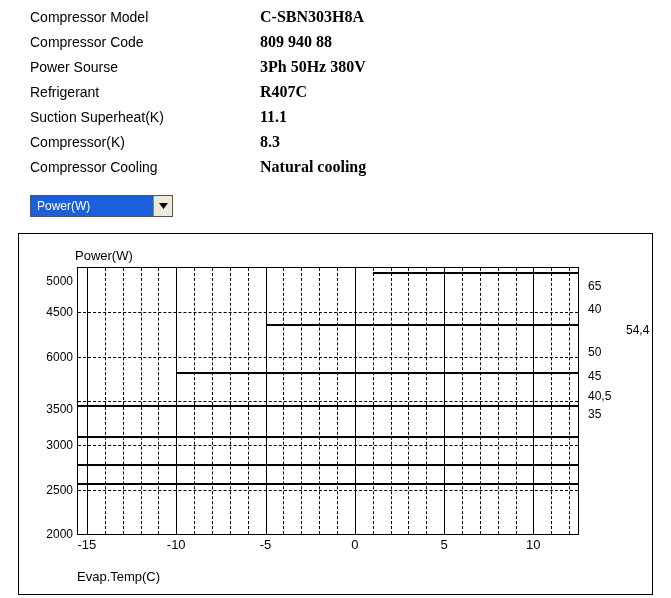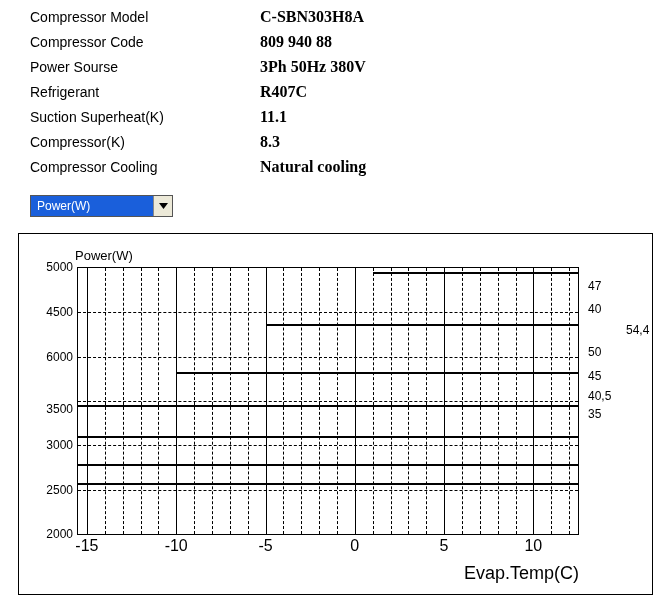--- a/index.html
+++ b/index.html
@@ -120,28 +120,28 @@
   }
   .xaxis {
     position: relative;
     height: 16px;
     margin-left: 48px;
     width: 502px;
   }
   .xtick {
     position: absolute;
     top: 2px;
-    font-size: 16px;
+    font-size: 13px;
     transform: translateX(-50%);
     text-align: center;
   }
   .xlabel {
-    text-align: right;
-    font-size: 18px;
-    margin-top: 12px;
+    text-align: left;
+    font-size: 13px;
+    margin-top: 18px;
     margin-left: 48px;
     width: 502px;
   }
 </style>
 </head>
 <body>
 
 <div class="page">
 
   <div class="specs" id="specs-container">
@@ -187,21 +187,21 @@
   <div class="chart-outer">
     <div class="chart-title">Power(W)</div>
     <div class="chart-area">
       <div class="yaxis" id="yaxis" style="height: 268px;">
           <div class="ytick" style="top: 267px;">2000</div>
           <div class="ytick" style="top: 222.667px;">2500</div>
           <div class="ytick" style="top: 178.333px;">3000</div>
           <div class="ytick" style="top: 142px;">3500</div>
           <div class="ytick" style="top: 89.6667px;">6000</div>
           <div class="ytick" style="top: 45.3333px;">4500</div>
-          <div class="ytick" style="top: 0;">5000</div>
+          <div class="ytick" style="top: 14px;">5000</div>
         </div>
       <div class="plot" id="plot">
           <div class="vline" style="left: 8.92857px; border-left-style: solid;"></div>
           <div class="vline" style="left: 26.7857px;"></div>
           <div class="vline" style="left: 44.6429px;"></div>
           <div class="vline" style="left: 62.5px;"></div>
           <div class="vline" style="left: 80.3571px;"></div>
           <div class="vline" style="left: 98.2143px; border-left-style: solid;"></div>
           <div class="vline" style="left: 116.071px;"></div>
           <div class="vline" style="left: 133.929px;"></div>
@@ -224,21 +224,21 @@
           <div class="vline" style="left: 437.5px;"></div>
           <div class="vline" style="left: 455.357px; border-left-style: solid;"></div>
           <div class="vline" style="left: 473.214px;"></div>
           <div class="vline" style="left: 491.071px;"></div>
           <div class="hline" style="top: 221.667px;"></div>
           <div class="hline" style="top: 177.333px;"></div>
           <div class="hline" style="top: 133px;"></div>
           <div class="hline" style="top: 88.6667px;"></div>
           <div class="hline" style="top: 44.3333px;"></div>
           <div class="series" style="left: 294.643px; width: 205.357px; top: 4.43333px;"></div>
-          <div class="rlabel" style="top: 17.7333px;">47</div>
+          <div class="rlabel" style="top: 17.7333px;">65</div>
           <div class="series" style="left: 187.5px; width: 312.5px; top: 55.86px;"></div>
           <div class="rlabel" style="top: 40.7867px;">40</div>
           <div class="series" style="left: 98.2143px; width: 401.786px; top: 103.74px;"></div>
           <div class="rlabel" style="top: 62.0667px; margin-left: 48px;">54,4</div>
           <div class="series" style="left: 0px; width: 500px; top: 136.547px;"></div>
           <div class="rlabel" style="top: 84.2333px;">50</div>
           <div class="series" style="left: 0px; width: 500px; top: 168.467px;"></div>
           <div class="rlabel" style="top: 108.173px;">45</div>
           <div class="series" style="left: 0px; width: 500px; top: 195.953px;"></div>
           <div class="rlabel" style="top: 127.68px;">40,5</div>

